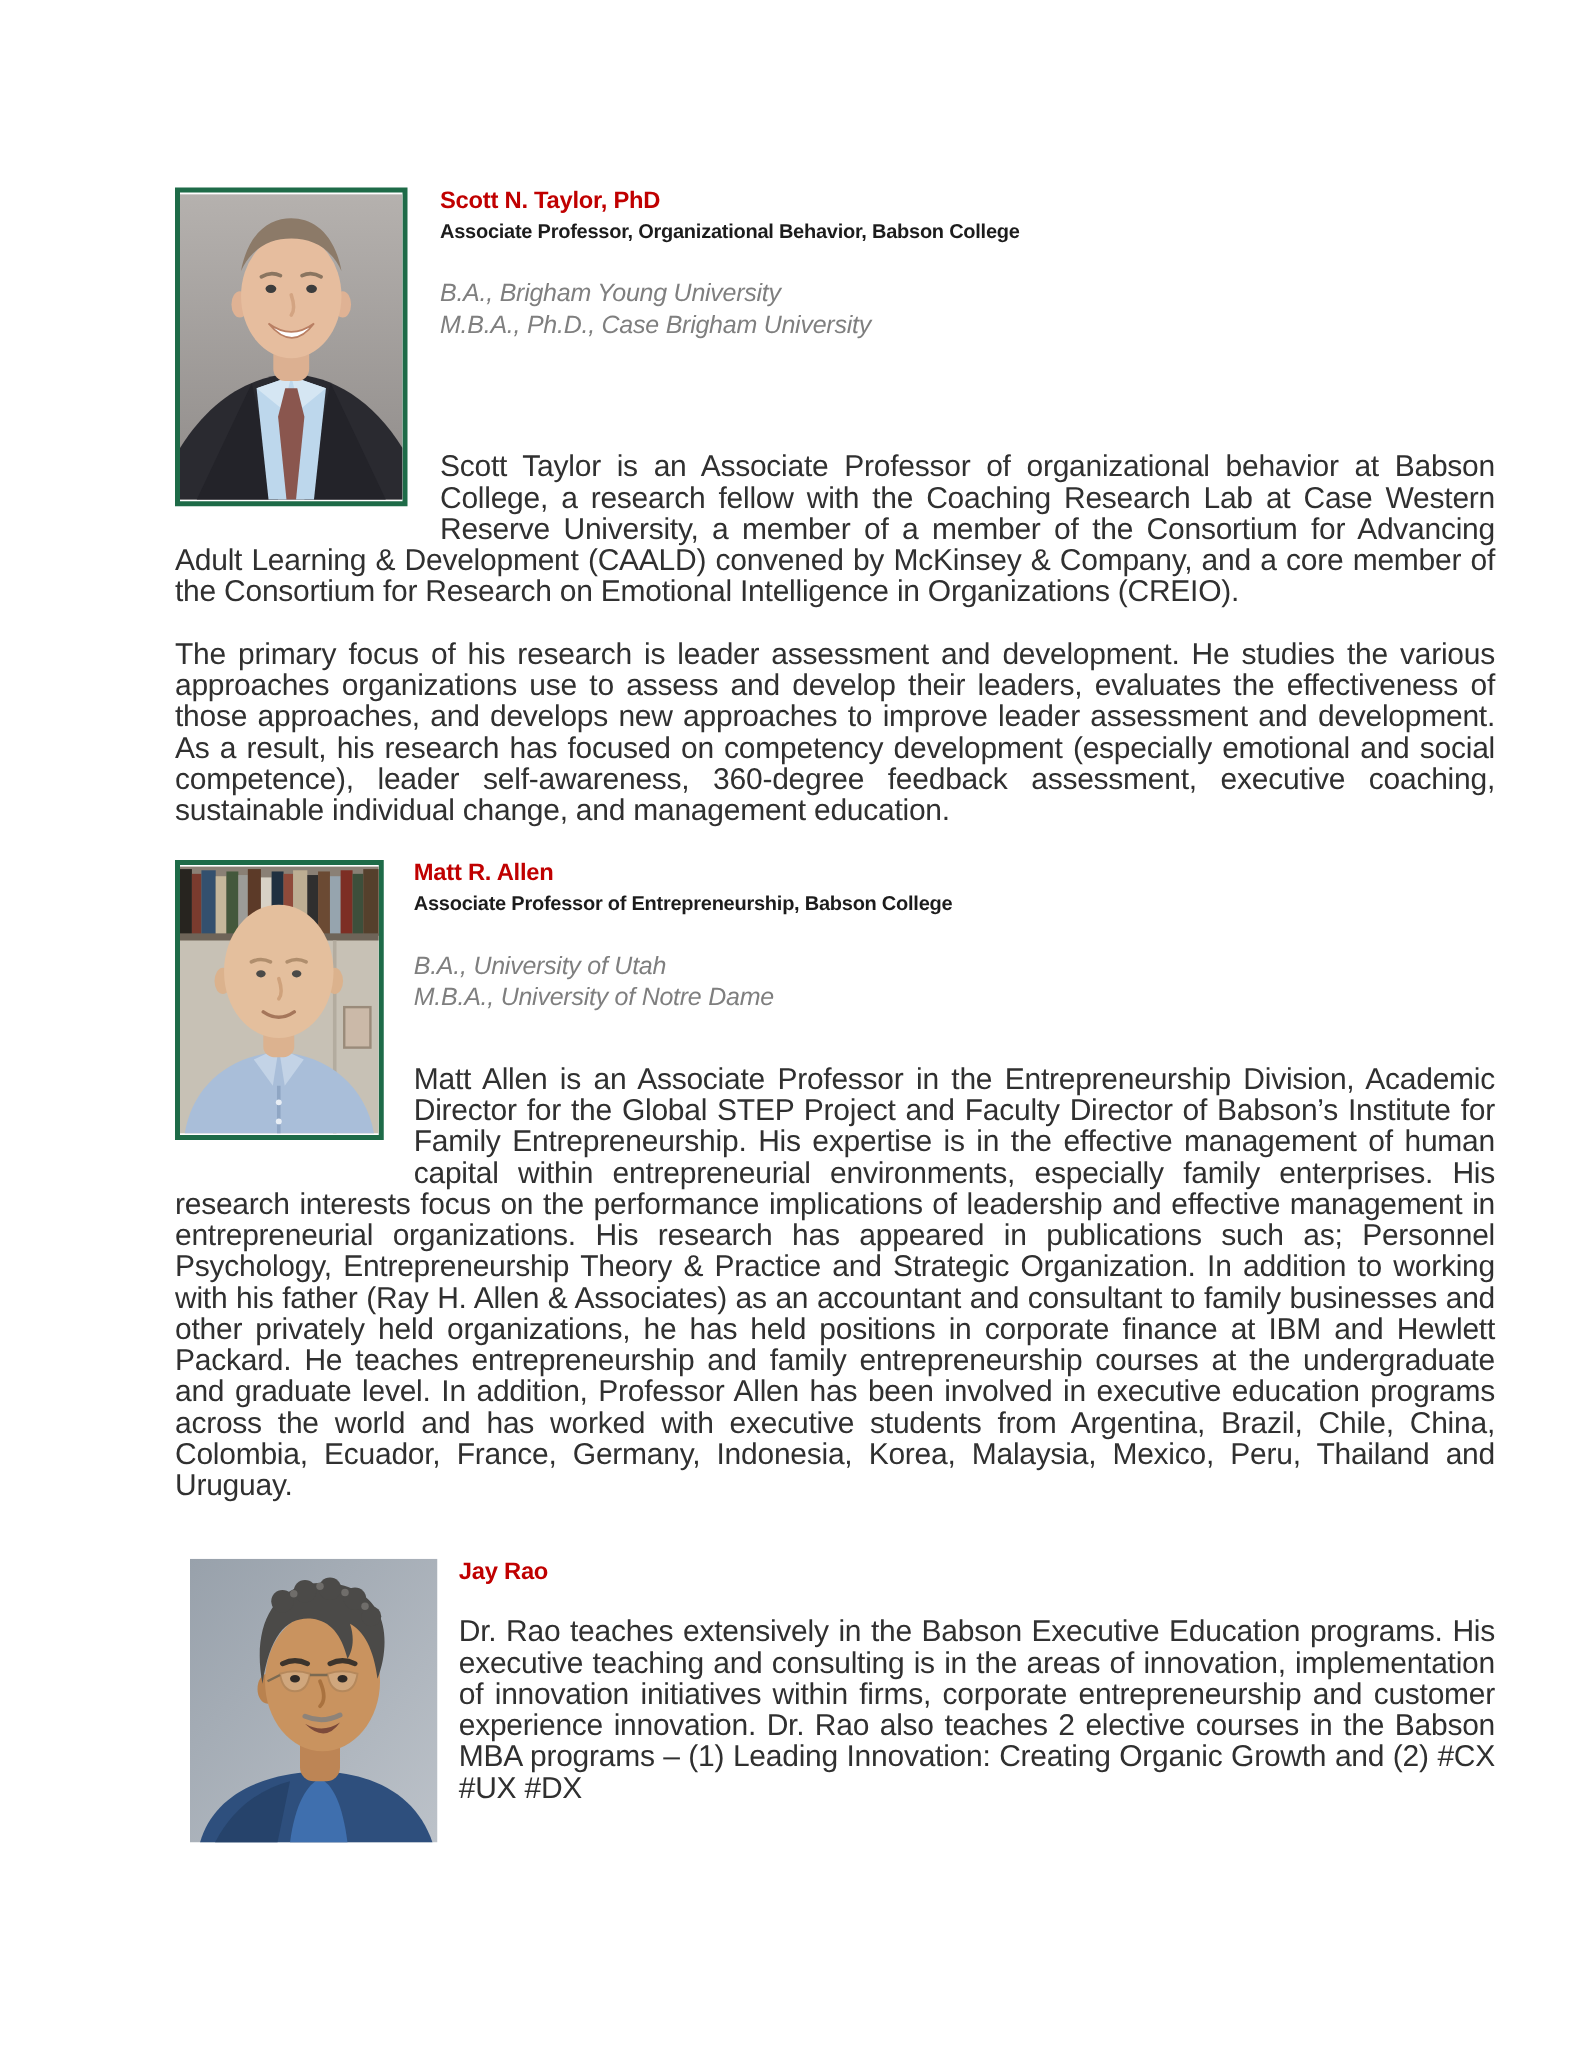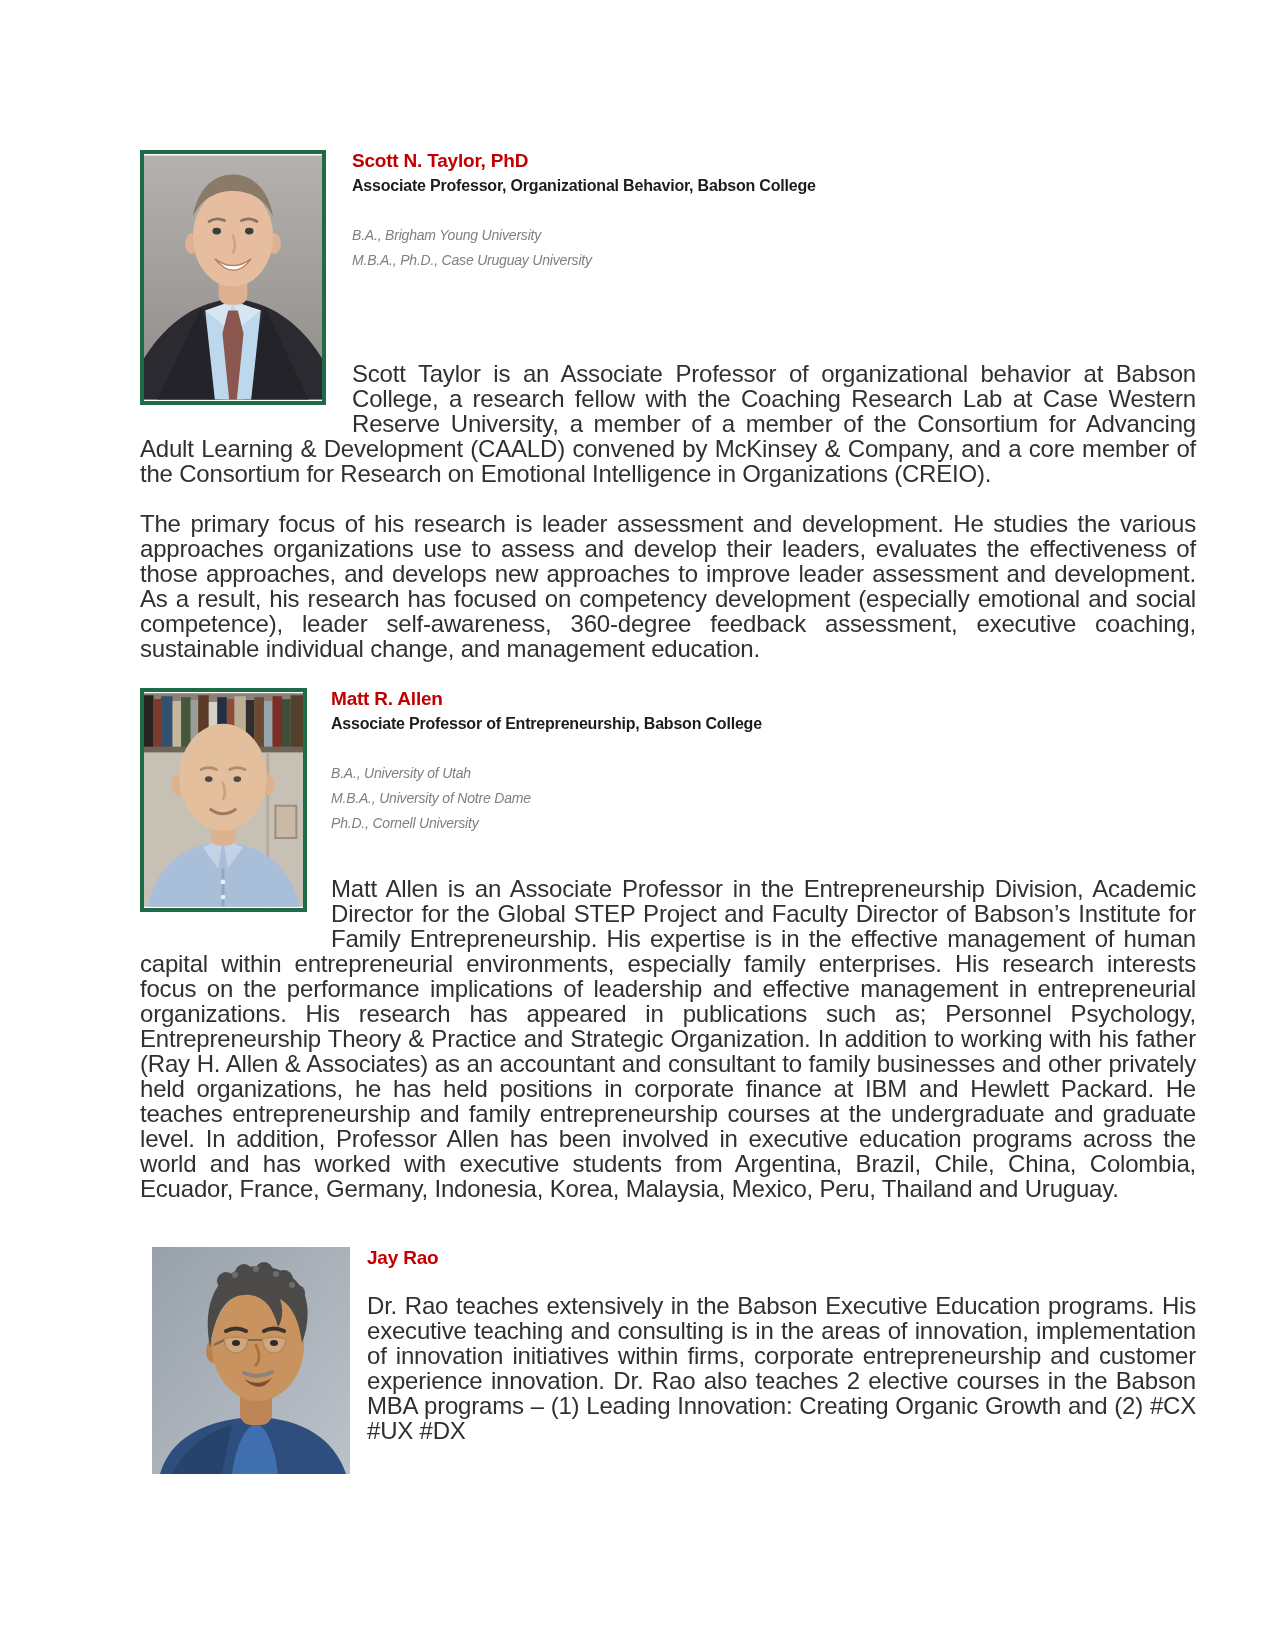--- a/index.html
+++ b/index.html
@@ -20,21 +20,21 @@
   h2.prof-name {
     margin: 0; font-size: 19px; line-height: 25px; font-weight: bold;
     color: #c00000; letter-spacing: -0.2px;
   }
   h3.prof-title {
     margin: 0; font-size: 16px; line-height: 25px; font-weight: bold;
     color: #1c1c1c; letter-spacing: -0.2px;
   }
   .degrees { margin-top: 25px; }
   .degree {
-    font-size: 14px; line-height: 25px; font-style: italic;
+    font-size: 20px; line-height: 25px; font-style: italic;
     color: #7f7f7f; letter-spacing: -0.2px;
   }
   p.bio {
     margin: 0 0 25px 0; font-size: 24px; line-height: 25px;
     text-align: justify; color: #303030; letter-spacing: -0.2px;
   }
 
   
   .s1 .photo-float { padding-bottom: 18px; }
   .s1 .bio-first { margin-top: 88px; }
@@ -81,21 +81,21 @@
         <ellipse cx="76" cy="79" rx="4.5" ry="3.5" fill="#3d3d3d"></ellipse>
         <ellipse cx="110" cy="79" rx="4.5" ry="3.5" fill="#3d3d3d"></ellipse>
         <path d="M93,84 Q97,96 93,101" stroke="#d3a482" stroke-width="3" fill="none" stroke-linecap="round"></path>
         <path d="M74,108 Q93,122 112,108 Q94,132 74,108 Z" fill="#ffffff" stroke="#b97f63" stroke-width="1.5"></path>
       </svg>
     </figure>
     <h2 class="prof-name">Scott N. Taylor, PhD</h2>
     <h3 class="prof-title">Associate Professor, Organizational Behavior, Babson College</h3>
     <div class="degrees">
       <div class="degree">B.A., Brigham Young University</div>
-      <div class="degree">M.B.A., Ph.D., Case Uruguay University</div>
+      <div class="degree">M.B.A., Ph.D., Case Brigham University</div>
     </div>
     <p class="bio bio-first">Scott Taylor is an Associate Professor of organizational behavior at Babson College, a research fellow with the Coaching Research Lab at Case Western Reserve University, a member of a member of the Consortium for Advancing Adult Learning &amp; Development (CAALD) convened by McKinsey &amp; Company, and a core member of the Consortium for Research on Emotional Intelligence in Organizations (CREIO).</p>
     <p class="bio">The primary focus of his research is leader assessment and development. He studies the various approaches organizations use to assess and develop their leaders, evaluates the effectiveness of those approaches, and develops new approaches to improve leader assessment and development.  As a result, his research has focused on competency development (especially emotional and social competence), leader self-awareness, 360-degree feedback assessment, executive coaching, sustainable individual change, and management education.</p>
   </section>
 
   <section class="profile s2">
     <figure class="photo-float photo-bordered" aria-label="matt-allen-headshot">
       <svg width="167" height="224" viewBox="0 0 167 224" xmlns="http://www.w3.org/2000/svg">
         <rect width="167" height="224" fill="#c7c1b5"></rect>
         <rect width="167" height="58" fill="#8a8075"></rect>
@@ -137,21 +137,20 @@
         <ellipse cx="98" cy="90" rx="4" ry="3" fill="#4a4a48"></ellipse>
         <path d="M83,94 Q87,106 83,111" stroke="#cfa27c" stroke-width="3" fill="none" stroke-linecap="round"></path>
         <path d="M70,122 Q83,131 96,122" stroke="#a5765a" stroke-width="3" fill="none" stroke-linecap="round"></path>
       </svg>
     </figure>
     <h2 class="prof-name">Matt R. Allen</h2>
     <h3 class="prof-title">Associate Professor of Entrepreneurship, Babson College</h3>
     <div class="degrees">
       <div class="degree">B.A., University of Utah</div>
       <div class="degree">M.B.A., University of Notre Dame</div>
-      <div class="degree">Ph.D., Cornell University</div>
     </div>
     <p class="bio bio-first">Matt Allen is an Associate Professor in the Entrepreneurship Division, Academic Director for the Global STEP Project and Faculty Director of Babson’s Institute for Family Entrepreneurship. His expertise is in the effective management of human capital within entrepreneurial environments, especially family enterprises. His research interests focus on the performance implications of leadership and effective management in entrepreneurial organizations. His research has appeared in publications such as; Personnel Psychology, Entrepreneurship Theory &amp; Practice and Strategic Organization. In addition to working with his father (Ray H. Allen &amp; Associates) as an accountant and consultant to family businesses and other privately held organizations, he has held positions in corporate finance at IBM and Hewlett Packard. He teaches entrepreneurship and family entrepreneurship courses at the undergraduate and graduate level. In addition, Professor Allen has been involved in executive education programs across the world and has worked with executive students from Argentina, Brazil, Chile, China, Colombia, Ecuador, France, Germany, Indonesia, Korea, Malaysia, Mexico, Peru, Thailand and Uruguay.</p>
   </section>
 
   <section class="profile s3">
     <figure class="photo-float" aria-label="jay-rao-headshot">
       <svg width="198" height="227" viewBox="0 0 198 227" xmlns="http://www.w3.org/2000/svg">
         <defs>
           <linearGradient id="bg3" x1="0" y1="0" x2="1" y2="1">
             <stop offset="0" stop-color="#98a1ab"></stop>

